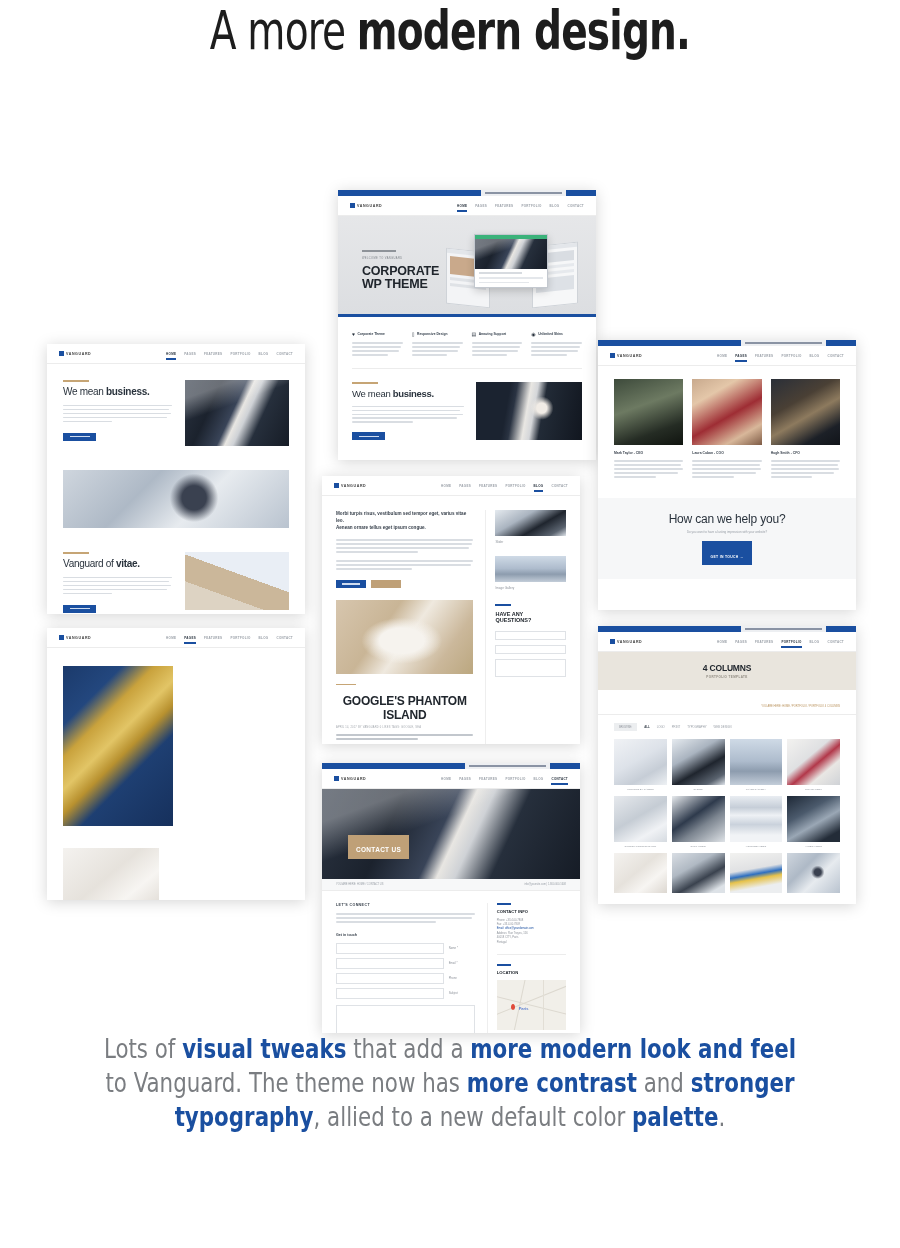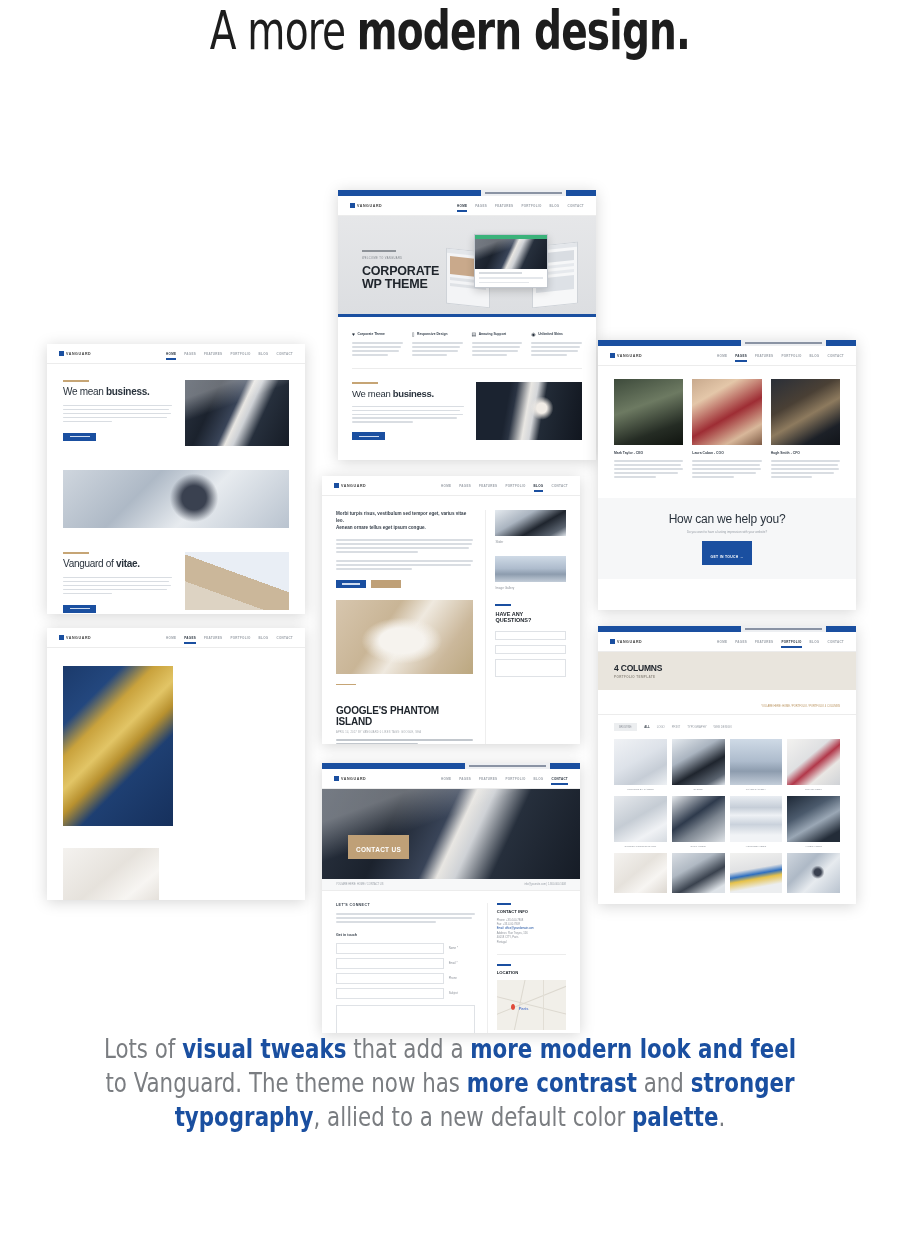--- a/index.html
+++ b/index.html
@@ -395,21 +395,21 @@
         <div class="row" style="gap:5px;margin-top:8px;">
           <div class="btn-blue" style="width:30px;">
               <i style="width:18px"></i>
             </div>
           <div class="btn-tan" style="width:30px;"></div>
         </div>
         <div class="img-sand" style="height:74px;margin-top:12px;">
           <div style="position:absolute"></div>
         </div>
         <div style="height:1.6px;width:20px;background:#c6a575;margin-top:10px;"></div>
-        <div style="font-size:10px;font-weight:800;color:#20262d;letter-spacing:-.2px;margin-top:20px;">GOOGLE'S PHANTOM ISLAND</div>
+        <div style="font-size:12px;font-weight:800;color:#20262d;letter-spacing:-.2px;margin-top:9px;text-align:center;">GOOGLE'S PHANTOM ISLAND</div>
         <div style="font-size:2.6px;color:#a3a8ae;margin-top:4px;letter-spacing:.2px;">APRIL 14, 2017   BY VANGUARD   0 LIKES   TAGS: GOOGLE, SEA</div>
         <div style="height:5px"></div>
         <div class="txtline dk" style="width:100%"></div>
           <div class="txtline dk" style="width:60%"></div>
         <div style="height:3px"></div>
         <div class="txtline" style="width:100%"></div>
           <div class="txtline" style="width:98%"></div>
         <div class="txtline" style="width:99%"></div>
           <div class="txtline" style="width:45%"></div>
       </div>
@@ -604,21 +604,21 @@
       <div class="nav">
         <span>HOME</span>
         <span>PAGES</span>
         <span>FEATURES</span>
         <span class="on">PORTFOLIO</span>
         <span>BLOG</span>
         <span>CONTACT</span>
       </div>
     </div>
 
-    <div style="background:#e9e5dd;padding:11px 16px;">
+    <div style="background:#e9e5dd;padding:11px 16px;text-align:center;">
       <div style="font-size:8.5px;font-weight:800;color:#20262d;letter-spacing:-.2px;">4 COLUMNS</div>
       <div style="font-size:3px;font-weight:800;color:#8d8madd;color:#8f8a80;letter-spacing:.4px;margin-top:2px;">PORTFOLIO TEMPLATE</div>
     </div>
     <div style="text-align:right;padding:3px 16px;border-bottom:1px solid #ececec;">
       <span style="font-size:2.6px;color:#b8905a;">YOU ARE HERE: HOME / PORTFOLIO / PORTFOLIO 4 COLUMNS</span>
     </div>
 
     <div class="row" style="padding:8px 16px;gap:7px;align-items:center;">
       <span style="background:#eceef0;font-size:2.8px;color:#8d929a;padding:2px 5px;">BROWSE:</span>
       <span style="font-size:2.8px;color:#39424d;font-weight:700;">ALL</span>

